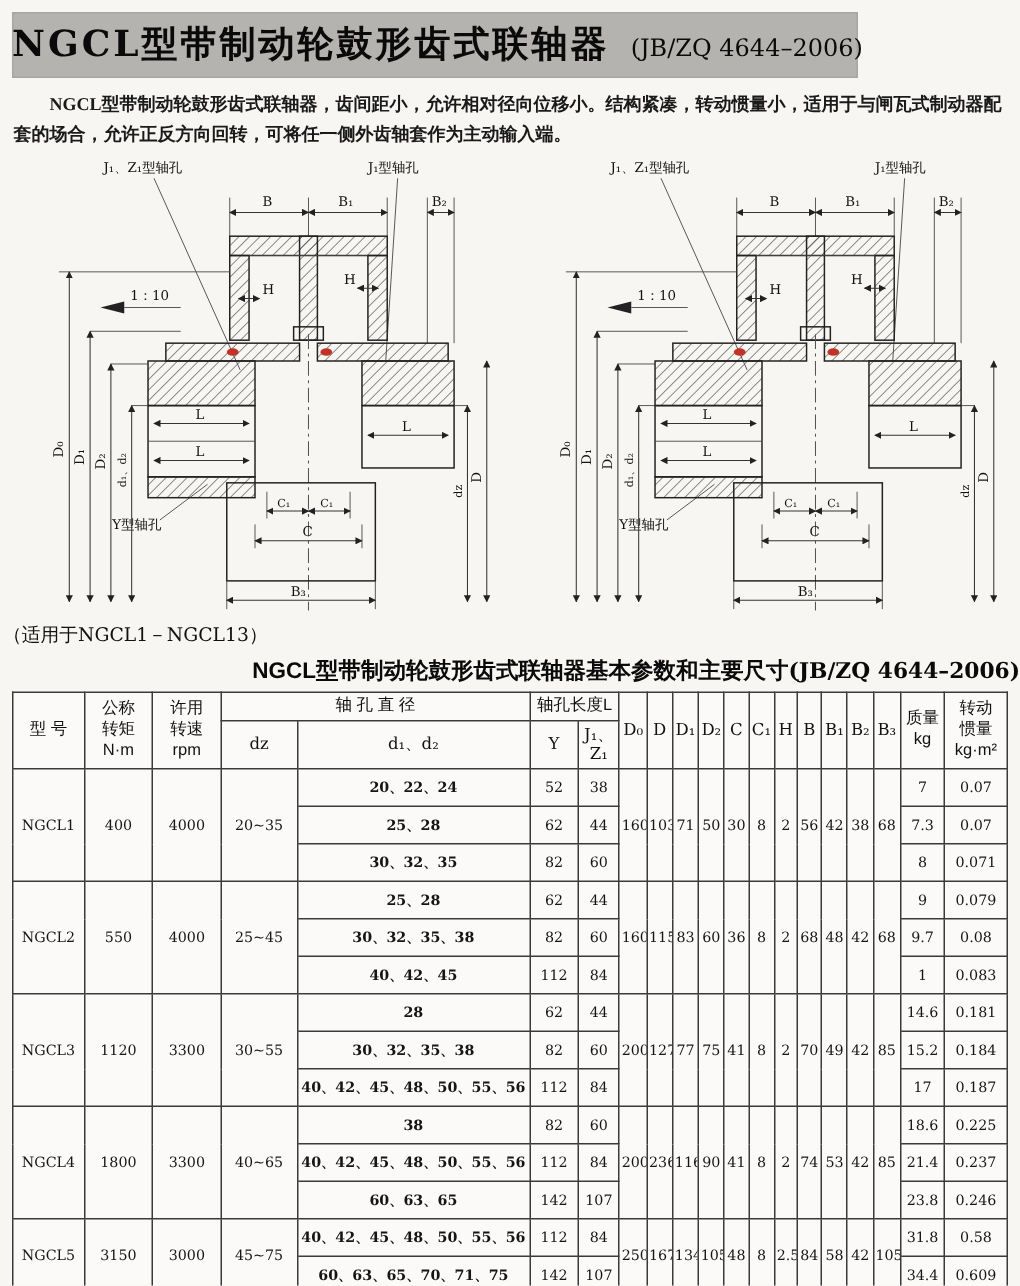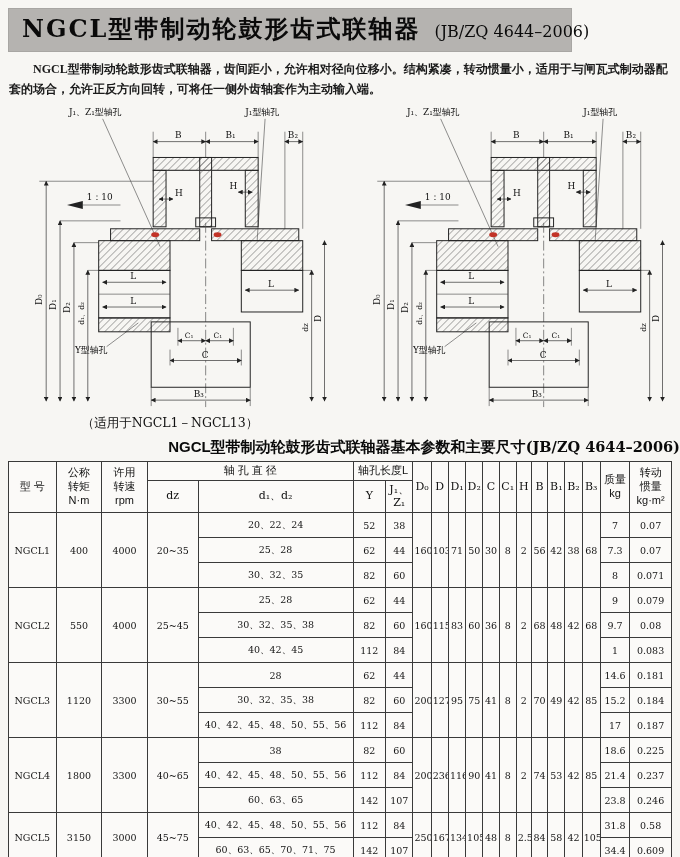--- a/index.html
+++ b/index.html
@@ -7,21 +7,21 @@
     width:680px;height:857px;overflow:hidden;
     background:#f7f6f3;
     font-family:"Liberation Sans",sans-serif;
     color:#111;
   }
   .page{width:680px;height:857px;position:relative;}
   
   .banner{
     margin:8px 108px 0 8px;
     background:#b5b3b0;
-    padding:5px 12px 7px 14px;
+    padding:5px 12px 7px 0;
     display:flex;align-items:baseline;gap:14px;
     box-shadow:0 0 0 1px #a8a6a3 inset;
   }
   .banner .main-title{
     font-family:"DejaVu Serif","Liberation Serif",serif;
     font-weight:bold;font-size:24px;letter-spacing:2px;color:#0a0a0a;
     white-space:nowrap;
   }
   .banner .std{
     font-family:"DejaVu Serif","Liberation Serif",serif;
@@ -31,21 +31,21 @@
   .intro{
     margin:7px 9px 0 9px;
     font-size:12px;font-weight:600;line-height:1.7;
     text-indent:2em;color:#1a1a1a;font-family:Liberation Serif, serif;
   }
   
   .diagrams{display:flex;justify-content:space-between;padding:2px 4px 0 2px;}
   .diagram{width:336px;}
   .diagram svg{display:block;margin:0 auto;}
   .caption{
-    text-align:center;font-family:"DejaVu Serif","Liberation Serif",serif;
+    text-align:left;font-family:"DejaVu Serif","Liberation Serif",serif;
     font-size:12.5px;margin-top:1px;color:#111;
   }
   svg text{font-family:"DejaVu Serif","Liberation Serif",serif;fill:#111;}
   .dlbl{font-size:9px;}
   .dlbl7{font-size:7.5px;}
   .thin{stroke:#444;stroke-width:0.6;fill:none;}
   .dim{stroke:#333;stroke-width:0.7;fill:none;marker-start:url(#arrow);marker-end:url(#arrow);}
   .hat{fill:url(#hatch);stroke:#222;stroke-width:1;}
   .sol{fill:none;stroke:#222;stroke-width:1;}
   .axis{stroke:#555;stroke-width:0.7;stroke-dasharray:10 3 2 3;fill:none;}
@@ -66,21 +66,21 @@
   table.params th{
     font-weight:normal;font-size:11px;line-height:1.25;
     white-space:pre-line;padding:2px 0;
   }
   th.dimh{font-family:"DejaVu Serif","Liberation Serif",serif;font-size:10.5px;}
   th.small{font-size:10px;}
   table.params td{
     font-family:"DejaVu Serif","Liberation Serif",serif;
     font-size:9.5px;height:24px;color:#151515;
   }
-  td.bores{text-align:left;padding-left:6px;}
+  td.bores{text-align:left;padding-left:6px;font-weight:bold;}
 </style>
 </head>
 <body>
 
 <svg width="0" height="0" style="position:absolute" aria-hidden="true">
   <defs>
     <pattern id="hatch" width="5" height="5" patternUnits="userSpaceOnUse" patternTransform="rotate(45)">
       <line x1="0" y1="0" x2="0" y2="5" stroke="#555" stroke-width="0.9"></line>
     </pattern>
     <marker id="arrow" viewBox="0 0 10 10" refX="9" refY="5" markerWidth="7" markerHeight="7" orient="auto-start-reverse">
@@ -472,21 +472,21 @@
         <tr>
           <td rowspan="3">NGCL3</td>
           <td rowspan="3">1120</td>
           <td rowspan="3">3300</td>
           <td rowspan="3">30~55</td>
           <td class="bores">28</td>
           <td>62</td>
           <td>44</td>
           <td rowspan="3">200</td>
           <td rowspan="3">127</td>
-          <td rowspan="3">95</td>
+          <td rowspan="3">77</td>
           <td rowspan="3">75</td>
           <td rowspan="3">41</td>
           <td rowspan="3">8</td>
           <td rowspan="3">2</td>
           <td rowspan="3">70</td>
           <td rowspan="3">49</td>
           <td rowspan="3">42</td>
           <td rowspan="3">85</td>
           <td>14.6</td>
           <td>0.181</td>

